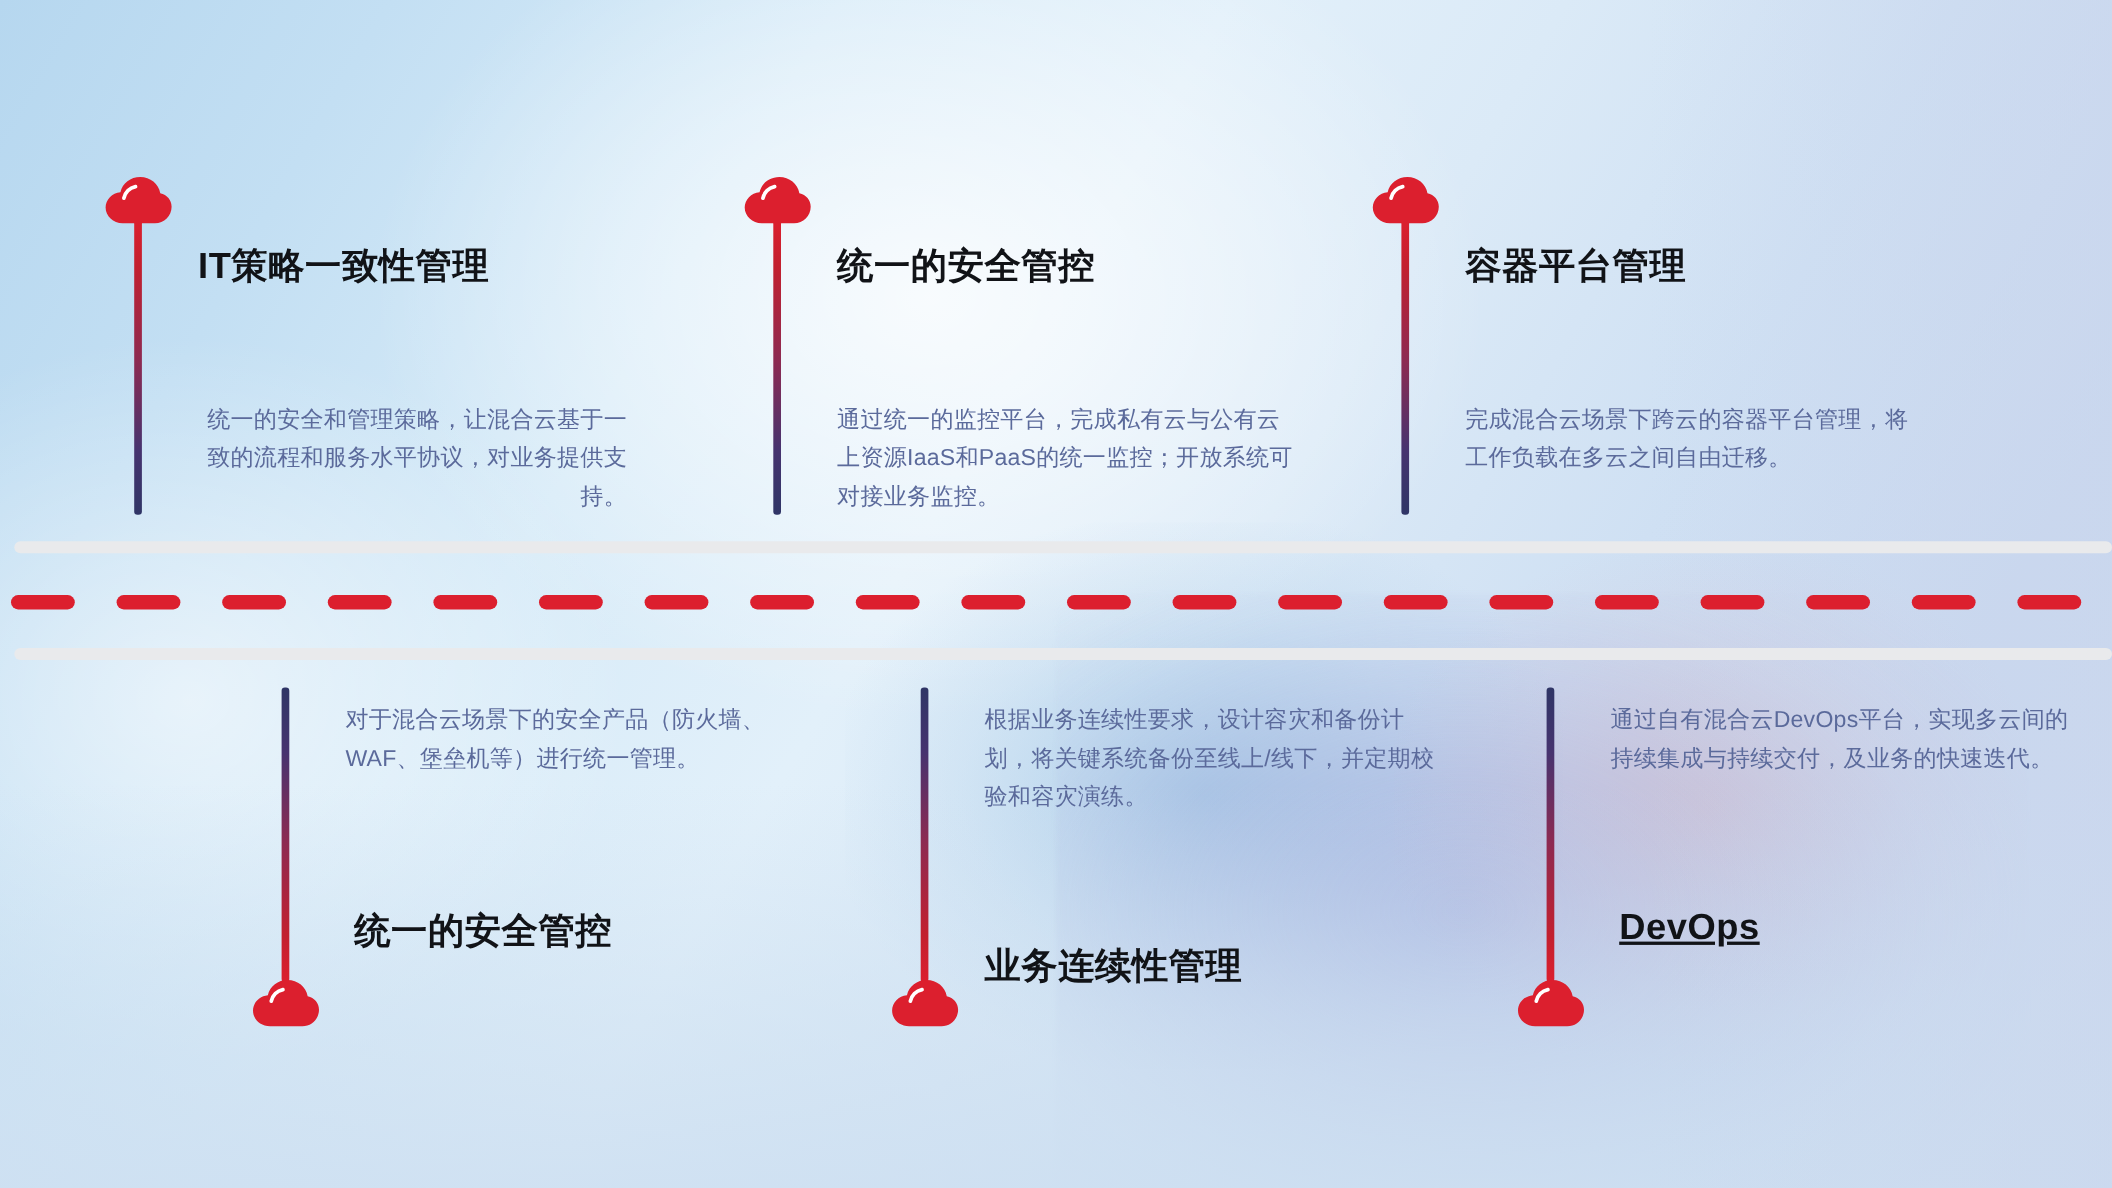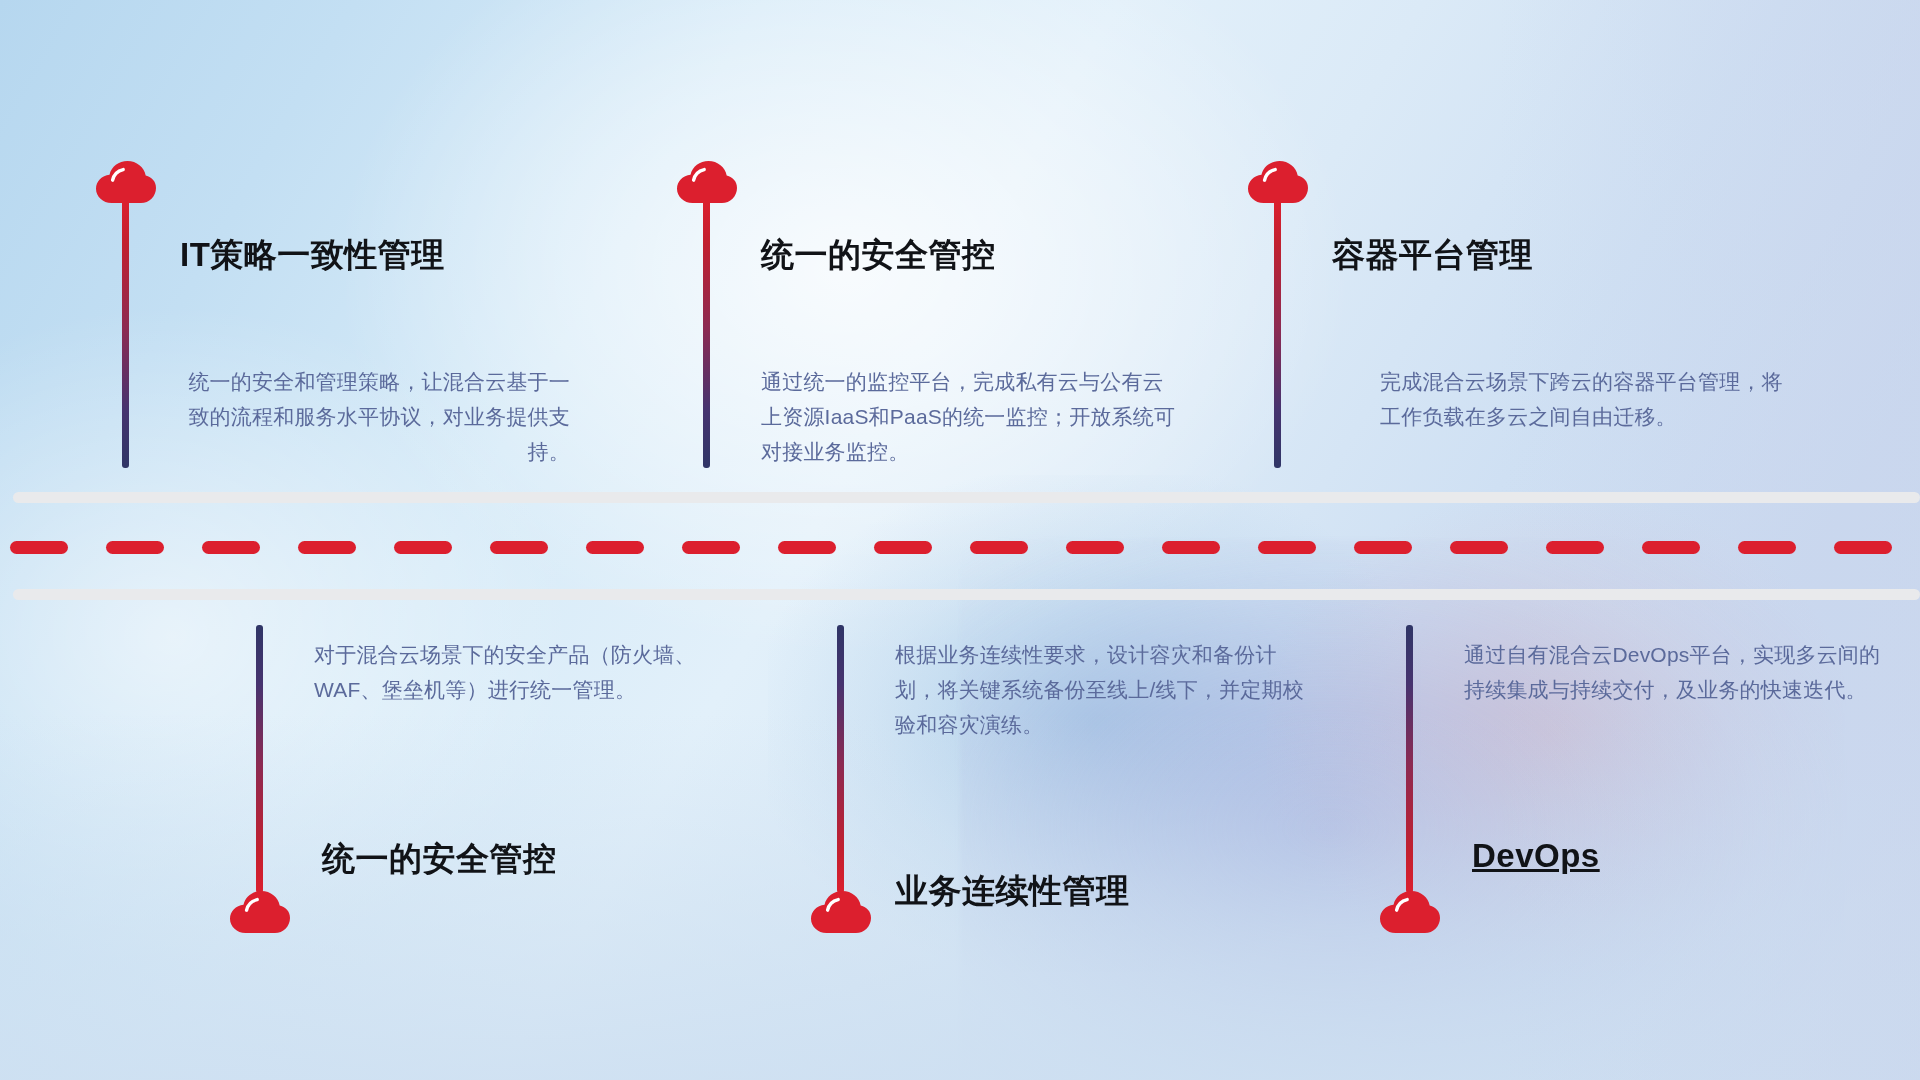--- a/index.html
+++ b/index.html
@@ -81,21 +81,21 @@
   }
   .stem.down{ background:linear-gradient(to bottom,#dc1f2e 0%,#c2202f 16%,#8c2a52 48%,#46336f 78%,#2f3566 100%); }
   .stem.up{   background:linear-gradient(to top,  #dc1f2e 0%,#c2202f 16%,#8c2a52 48%,#46336f 78%,#2f3566 100%); }
 
   .cloud{ position:absolute; width:62px; height:44px; }
   .cloud svg{ display:block; width:100%; height:100%; }
 
   .heading{
     position:absolute;
     font-size:33px; font-weight:700; color:#111317;
-    letter-spacing:.5px; white-space:nowrap;margin-top:13px;
+    letter-spacing:.5px; white-space:nowrap;
   }
   .body-text{
     position:absolute;
     font-size:21px; line-height:35px; color:#5b6a9b;
     letter-spacing:.2px; width:390px;
   }
   .body-text.wide{ width:420px; }
 </style>
 </head>
 <body>
@@ -135,21 +135,21 @@
 
 <div class="col">
   <div class="cloud" style="left:1247px; top:160px;">
     <svg viewBox="0 0 62 44" xmlns="http://www.w3.org/2000/svg">
       <path d="M16.5 43C7.9 43 1 36.6 1 28.7c0-7.3 5.9-13.3 13.5-14 1.7-8 9.3-13.7 18-13.7 9.1 0 16.8 6.2 18.2 14.6C56.9 16.9 61 21.9 61 27.9 61 36.2 54.2 43 45.9 43H16.5z" fill="#dc1f2e"></path>
       <path d="M17.6 20.2c1.1-5.3 5.3-9.4 10.6-10.6" stroke="#ffffff" stroke-width="3.4" stroke-linecap="round" fill="none"></path>
     </svg>
   </div>
   <div class="stem down" style="left:1274px; top:200px; height:268px;"></div>
   <div class="heading" style="left:1332px; top:220px;">容器平台管理</div>
-  <div class="body-text wide" style="left:1332px; top:364px;margin-left:48px;">完成混合云场景下跨云的容器平台管理，将工作负载在多云之间自由迁移。</div>
+  <div class="body-text wide" style="left:1332px; top:364px;">完成混合云场景下跨云的容器平台管理，将工作负载在多云之间自由迁移。</div>
 </div>
 
 <div id="divider">
   <div class="rail top"></div>
   <div id="dash-row">
       <span class="dash" style="background: rgb(220, 31, 46);"></span>
       <span class="dash" style="background: rgb(220, 31, 46);"></span>
       <span class="dash" style="background: rgb(220, 31, 46);"></span>
       <span class="dash" style="background: rgb(220, 31, 46);"></span>
       <span class="dash" style="background: rgb(220, 31, 46);"></span>

